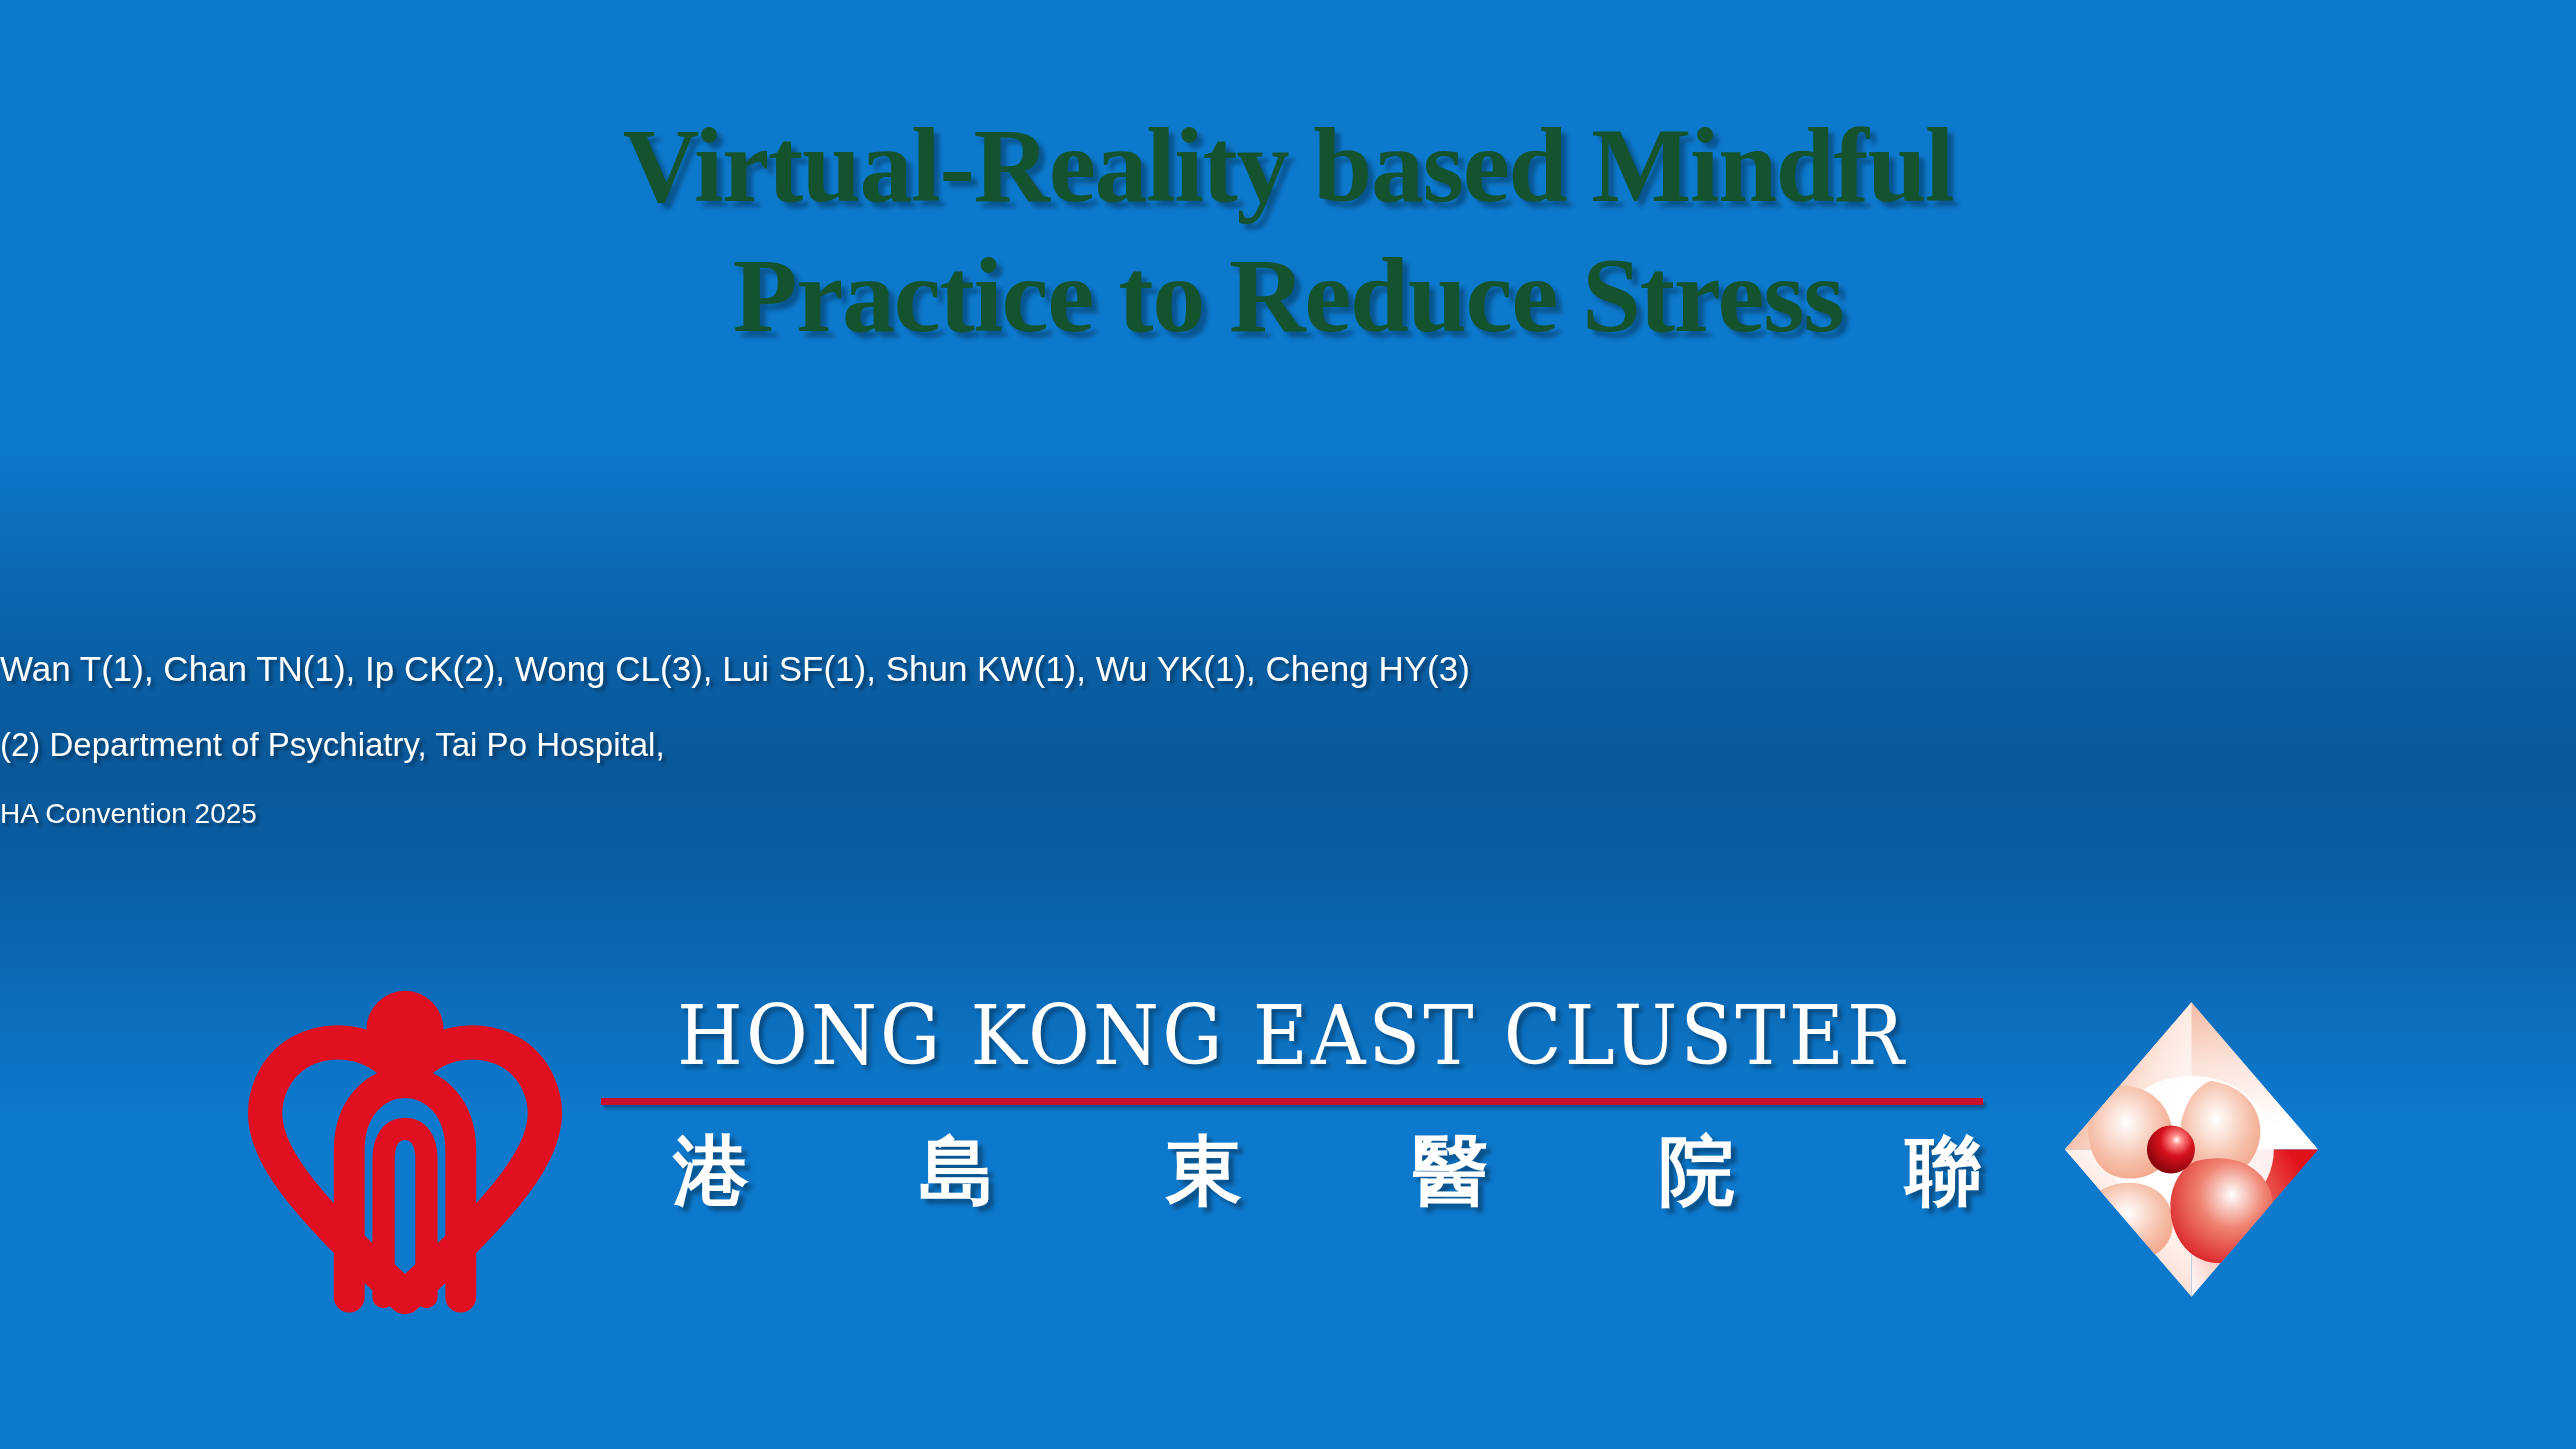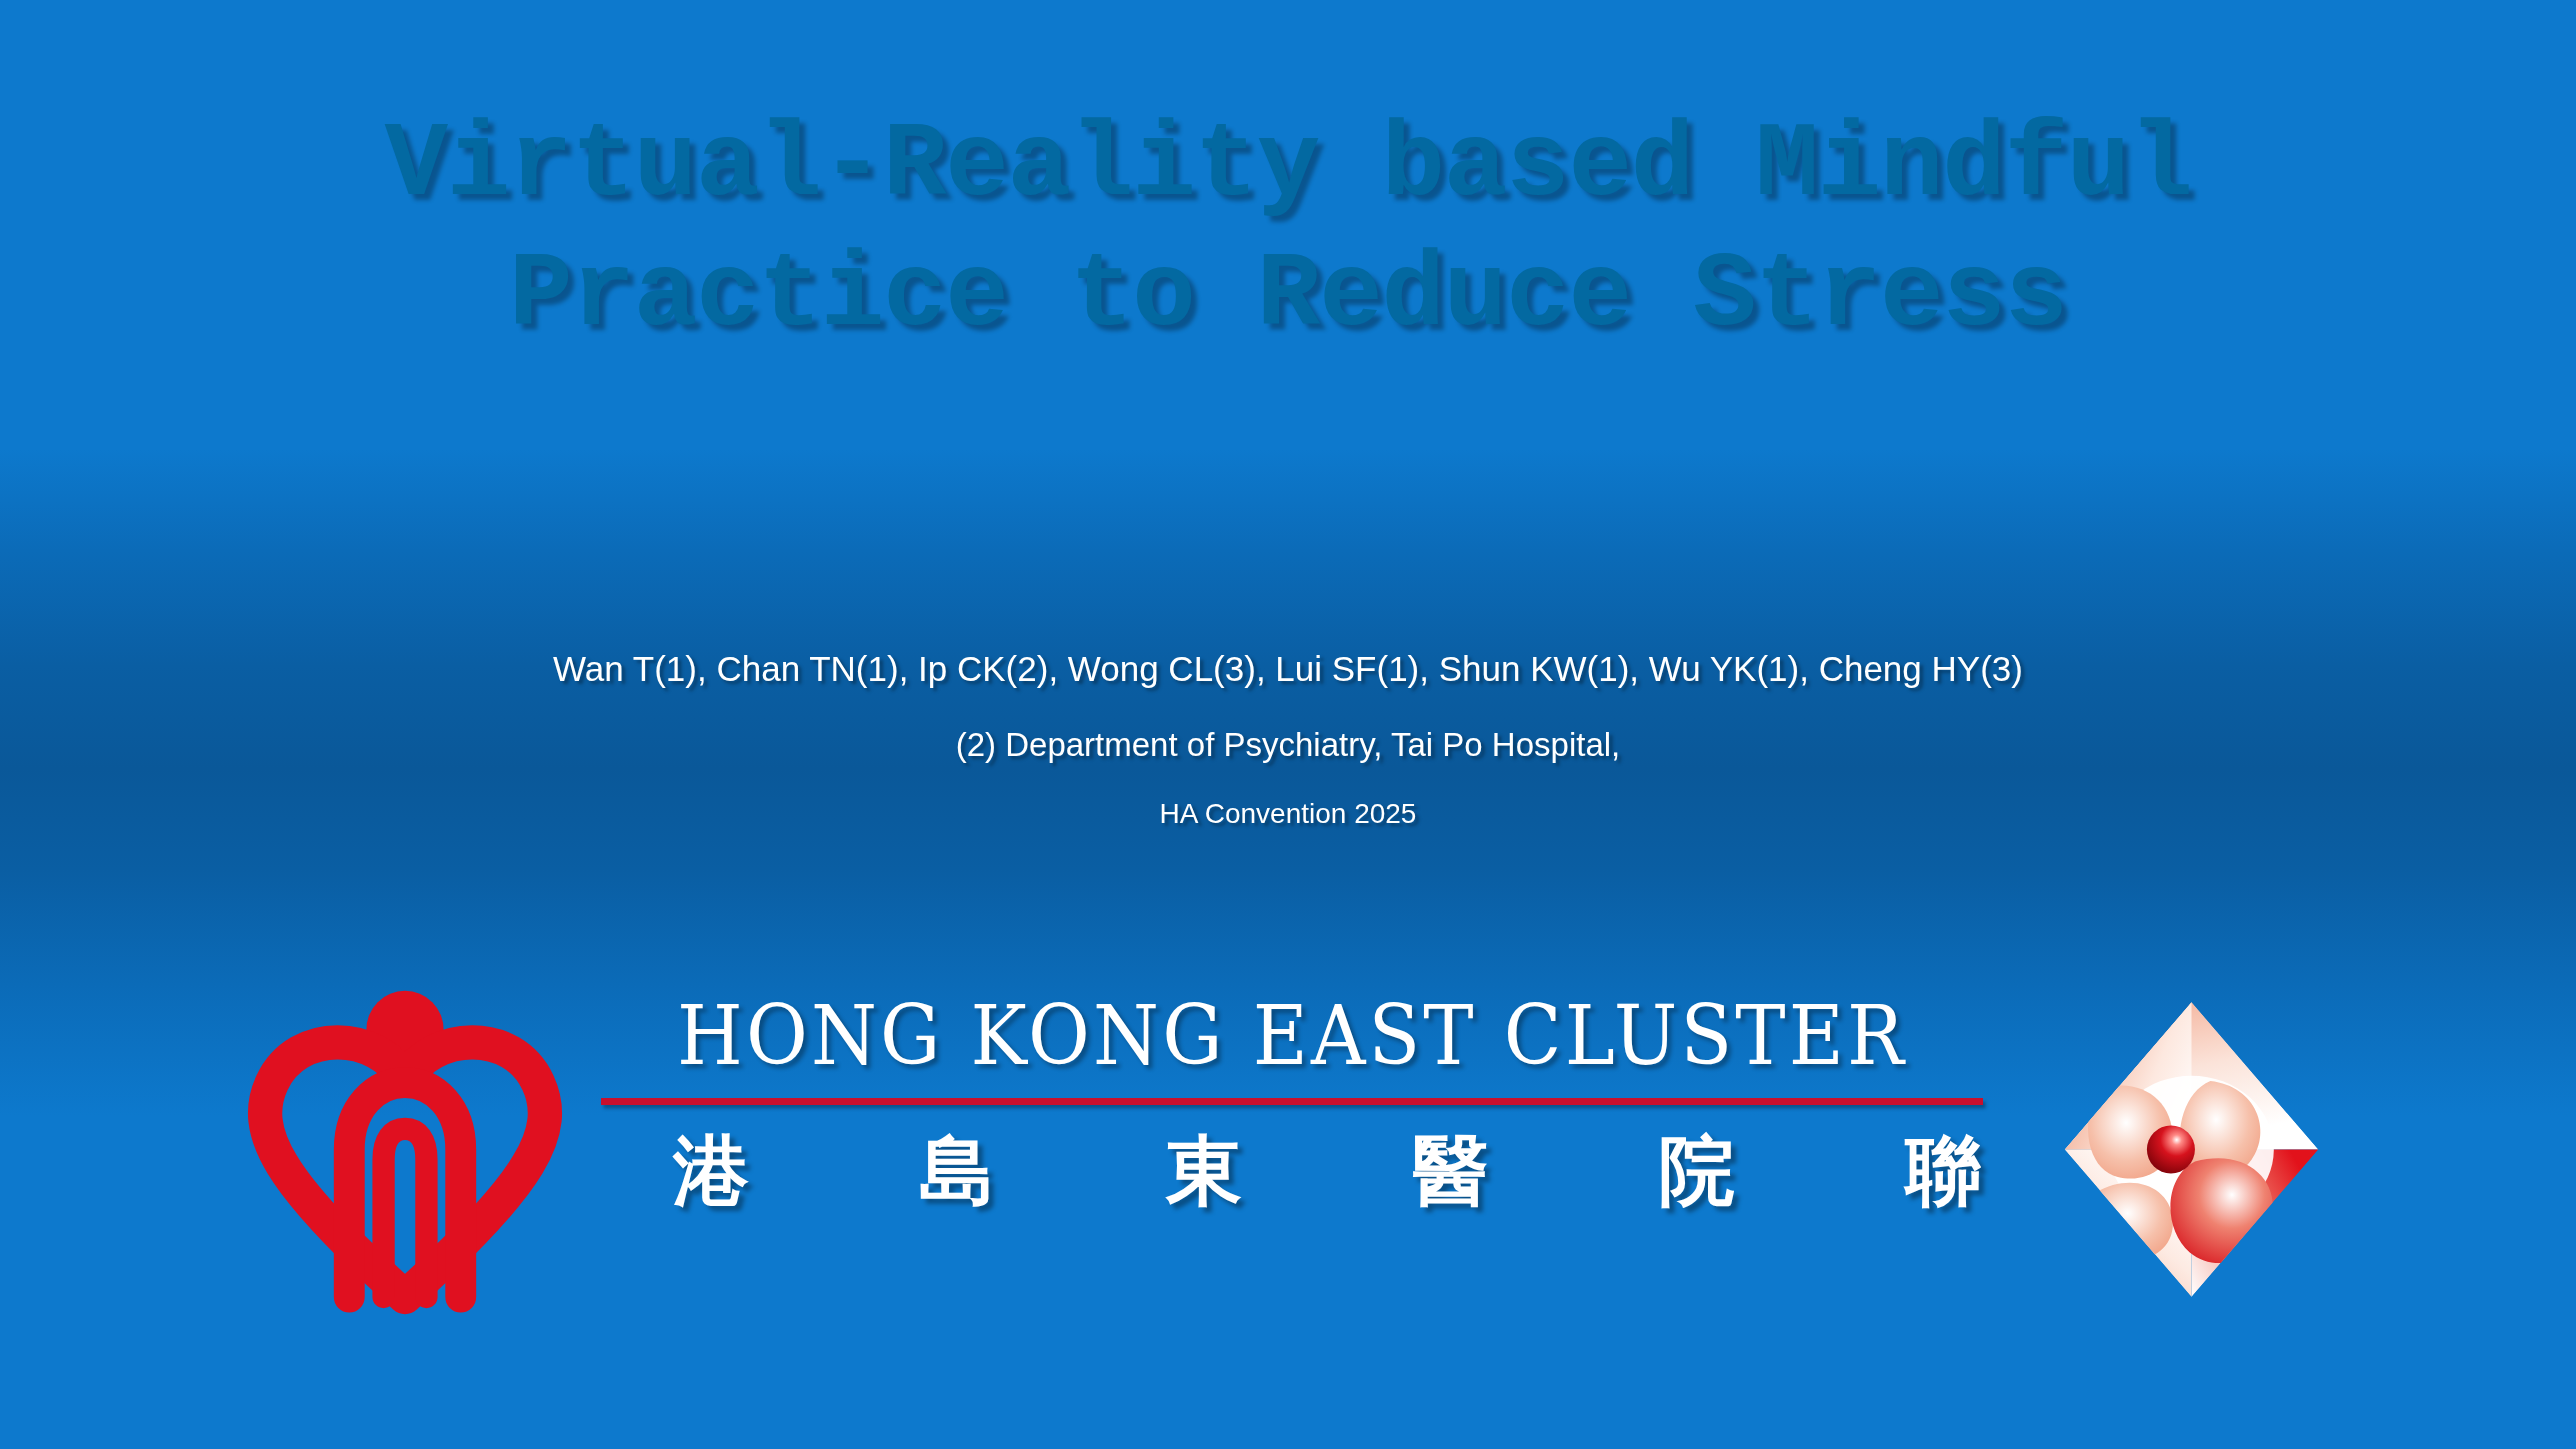--- a/index.html
+++ b/index.html
@@ -28,36 +28,35 @@
 
   
   .title-block {
     position:absolute;
     left:0; right:0;
     top:101px;
     text-align:center;
     padding:0 155px;
   }
   .title-line {
-    font-family:Liberation Mono, monospace;
+    font-family:Liberation Serif, serif;
     font-weight:bold;
     font-size:106px;
     line-height:1.23;
     letter-spacing:-1.3px;
-    color:#0369a1;
+    color:#14532d;
     text-shadow:6px 6px 4.3px rgba(0,0,0,0.30);
     white-space:nowrap;
   }
 
   
   .meta-block {
     position:absolute;
     left:0; right:0;
     top:631px;
-    text-align:center;
   }
   .meta-line {
     font-family:"Liberation Sans", sans-serif;
     font-weight:normal;
     color:#ffffff;
     text-shadow:3.4px 3.4px 3.4px rgba(0,0,0,0.35);
     white-space:nowrap;
   }
   .meta-authors { font-size:35px; line-height:2.17; }
   .meta-affil   { font-size:33px; line-height:2.28; }

